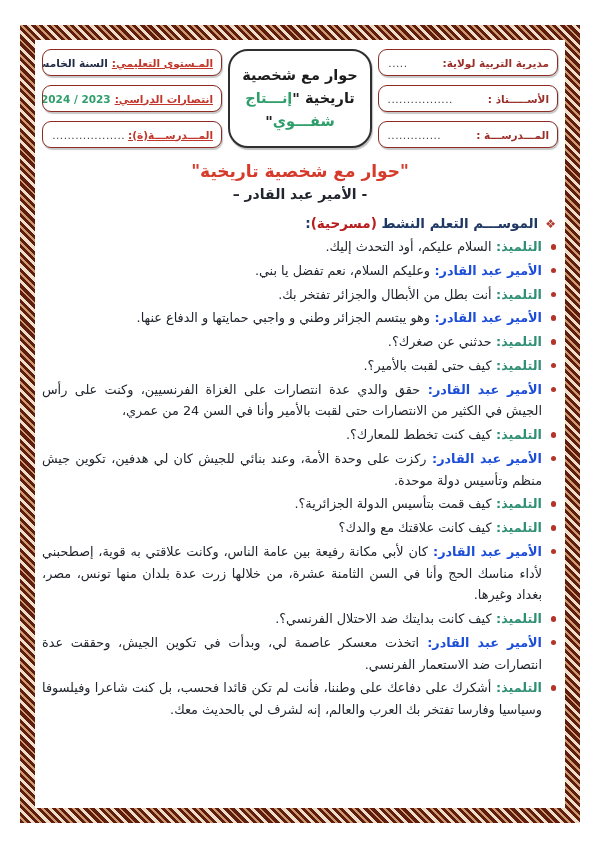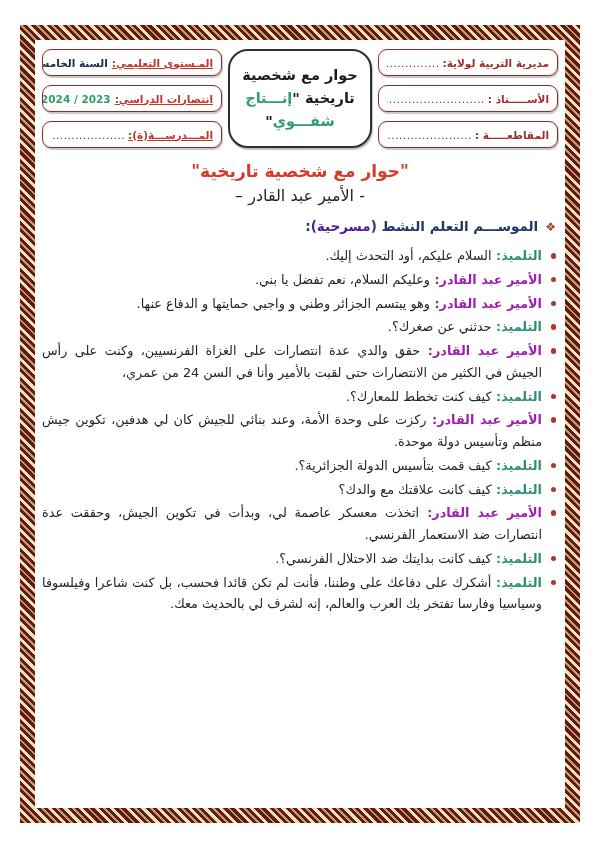--- a/index.html
+++ b/index.html
@@ -24,53 +24,53 @@
 
   
   .header{display:flex;gap:6px;align-items:stretch;}
   .col{display:flex;flex-direction:column;gap:9px;width:180px;flex:0 0 180px;}
   .hbox{
     box-sizing:border-box;border:1.5px solid #8d2b24;border-radius:9px;
     height:27px;display:flex;align-items:center;padding:0 8px;
     font-size:10.5px;font-weight:bold;white-space:nowrap;overflow:hidden;
     box-shadow:1px 1.5px 1px rgba(0,0,0,0.22);background:#fff;
   }
-  .hbox .lbl-admin{color:#9a2e28;}
+  .hbox .lbl-admin{color:#9a2e28;margin-left:32px;}
   .hbox .lbl-class{color:#c23529;text-decoration:underline;}
   .hbox .dots{color:#3a3a3a;font-weight:normal;letter-spacing:.5px;margin-right:3px;overflow:hidden;}
   .hbox .val-dark{color:#1f2a44;margin-right:4px;}
   .hbox .val-green{color:#2f9e6a;margin-right:4px;}
   .lesson{
     flex:1;box-sizing:border-box;border:2px solid #2f2f2f;border-radius:20px;
     display:flex;align-items:center;justify-content:center;text-align:center;
     font-size:14.5px;font-weight:bold;line-height:1.6;padding:6px 8px;
     color:#1c1c1c;box-shadow:1px 1.5px 1px rgba(0,0,0,0.25);background:#fff;
   }
   .lesson .green{color:#2f9e6a;}
 
   
   .title{margin-top:13px;text-align:center;color:#d63a2a;font-size:17px;font-weight:bold;}
-  .subtitle{margin-top:5px;text-align:center;color:#21262e;font-size:16px;font-weight:normal;}
+  .subtitle{margin-top:5px;text-align:center;color:#21262e;font-size:14px;font-weight:bold;}
 
   
   .dlg-heading{margin-top:13px;font-size:13.5px;font-weight:bold;color:#1f3864;padding-right:2px;}
   .dlg-heading .diamond{color:#b03a2e;font-size:12px;margin-left:7px;}
-  .dlg-heading .green{color:#4c1d95;text-align:center;}
+  .dlg-heading .green{color:#b91c1c;text-align:center;}
 
   
-  .dlg-list{margin-top:11px;}
+  .dlg-list{margin-top:5px;}
   .dlg-item{position:relative;padding-right:16px;margin-bottom:2px;}
   .dot{position:absolute;right:2px;top:8px;width:5.5px;height:5.5px;border-radius:50%;background:#b5342a;}
   .dlg-text{
     margin:0;font-size:12.8px;line-height:1.7;color:#21262e;
     text-align:justify;
   }
   .speaker{font-weight:bold;}
   .speaker.student{color:#2e8f74;}
-  .speaker.amir{color:#a21caf;}
+  .speaker.amir{color:#1d4ed8;}
 </style>
 </head>
 <body>
 
 <div class="page">
   <div class="frame"></div>
 
   <div class="content">
 
     <div class="header">
@@ -78,21 +78,21 @@
       <div class="col">
         <div class="hbox">
           <span class="lbl-admin">مديرية التربية لولاية:</span>
           <span class="dots">.......................</span>
         </div>
         <div class="hbox">
           <span class="lbl-admin">الأســـــتاذ :</span>
           <span class="dots">............................</span>
         </div>
         <div class="hbox">
-          <span class="lbl-admin">المقاطعـــــة :</span>
+          <span class="lbl-admin">المـــدرســـة :</span>
           <span class="dots">............................</span>
         </div>
       </div>
 
       <div class="lesson" style="flex:1;">
         <span>
           <span>حوار مع شخصية تاريخية "</span><span class="green">إنـــتاج شفـــوي</span><span>"</span>
         </span>
       </div>
 
@@ -124,25 +124,33 @@
         <div class="dlg-item">
           <span class="dot"></span>
           <p class="dlg-text"><span class="speaker student">التلميذ: </span>السلام عليكم، أود التحدث إليك.</p>
         </div>
         <div class="dlg-item">
           <span class="dot"></span>
           <p class="dlg-text"><span class="speaker amir">الأمير عبد القادر: </span>وعليكم السلام، نعم تفضل يا بني.</p>
         </div>
         <div class="dlg-item">
           <span class="dot"></span>
+          <p class="dlg-text"><span class="speaker student">التلميذ: </span>أنت بطل من الأبطال والجزائر تفتخر بك.</p>
+        </div>
+        <div class="dlg-item">
+          <span class="dot"></span>
           <p class="dlg-text"><span class="speaker amir">الأمير عبد القادر: </span>وهو يبتسم الجزائر وطني و واجبي حمايتها و الدفاع عنها.</p>
         </div>
         <div class="dlg-item">
           <span class="dot"></span>
           <p class="dlg-text"><span class="speaker student">التلميذ: </span>حدثني عن صغرك؟.</p>
+        </div>
+        <div class="dlg-item">
+          <span class="dot"></span>
+          <p class="dlg-text"><span class="speaker student">التلميذ: </span>كيف حتى لقبت بالأمير؟.</p>
         </div>
         <div class="dlg-item">
           <span class="dot"></span>
           <p class="dlg-text"><span class="speaker amir">الأمير عبد القادر: </span>حقق والدي عدة انتصارات على الغزاة الفرنسيين، وكنت على رأس الجيش في الكثير من الانتصارات حتى لقبت بالأمير وأنا في السن 24 من عمري،</p>
         </div>
         <div class="dlg-item">
           <span class="dot"></span>
           <p class="dlg-text"><span class="speaker student">التلميذ: </span>كيف كنت تخطط للمعارك؟.</p>
         </div>
         <div class="dlg-item">
@@ -152,25 +160,29 @@
         <div class="dlg-item">
           <span class="dot"></span>
           <p class="dlg-text"><span class="speaker student">التلميذ: </span>كيف قمت بتأسيس الدولة الجزائرية؟.</p>
         </div>
         <div class="dlg-item">
           <span class="dot"></span>
           <p class="dlg-text"><span class="speaker student">التلميذ: </span>كيف كانت علاقتك مع والدك؟</p>
         </div>
         <div class="dlg-item">
           <span class="dot"></span>
-          <p class="dlg-text"><span class="speaker amir">الأمير عبد القادر: </span>اتخذت معسكر عاصمة لي، وبدأت في تكوين الجيش، وحققت عدة انتصارات ضد الاستعمار الفرنسي.</p>
+          <p class="dlg-text"><span class="speaker amir">الأمير عبد القادر: </span>كان لأبي مكانة رفيعة بين عامة الناس، وكانت علاقتي به قوية، إصطحبني لأداء مناسك الحج وأنا في السن الثامنة عشرة، من خلالها زرت عدة بلدان منها تونس، مصر، بغداد وغيرها.</p>
         </div>
         <div class="dlg-item">
           <span class="dot"></span>
           <p class="dlg-text"><span class="speaker student">التلميذ: </span>كيف كانت بدايتك ضد الاحتلال الفرنسي؟.</p>
+        </div>
+        <div class="dlg-item">
+          <span class="dot"></span>
+          <p class="dlg-text"><span class="speaker amir">الأمير عبد القادر: </span>اتخذت معسكر عاصمة لي، وبدأت في تكوين الجيش، وحققت عدة انتصارات ضد الاستعمار الفرنسي.</p>
         </div>
         <div class="dlg-item">
           <span class="dot"></span>
           <p class="dlg-text"><span class="speaker student">التلميذ: </span>أشكرك على دفاعك على وطننا، فأنت لم تكن قائدا فحسب، بل كنت شاعرا وفيلسوفا وسياسيا وفارسا تفتخر بك العرب والعالم، إنه لشرف لي بالحديث معك.</p>
         </div>
       </div>
 
   </div>
 </div>
 

